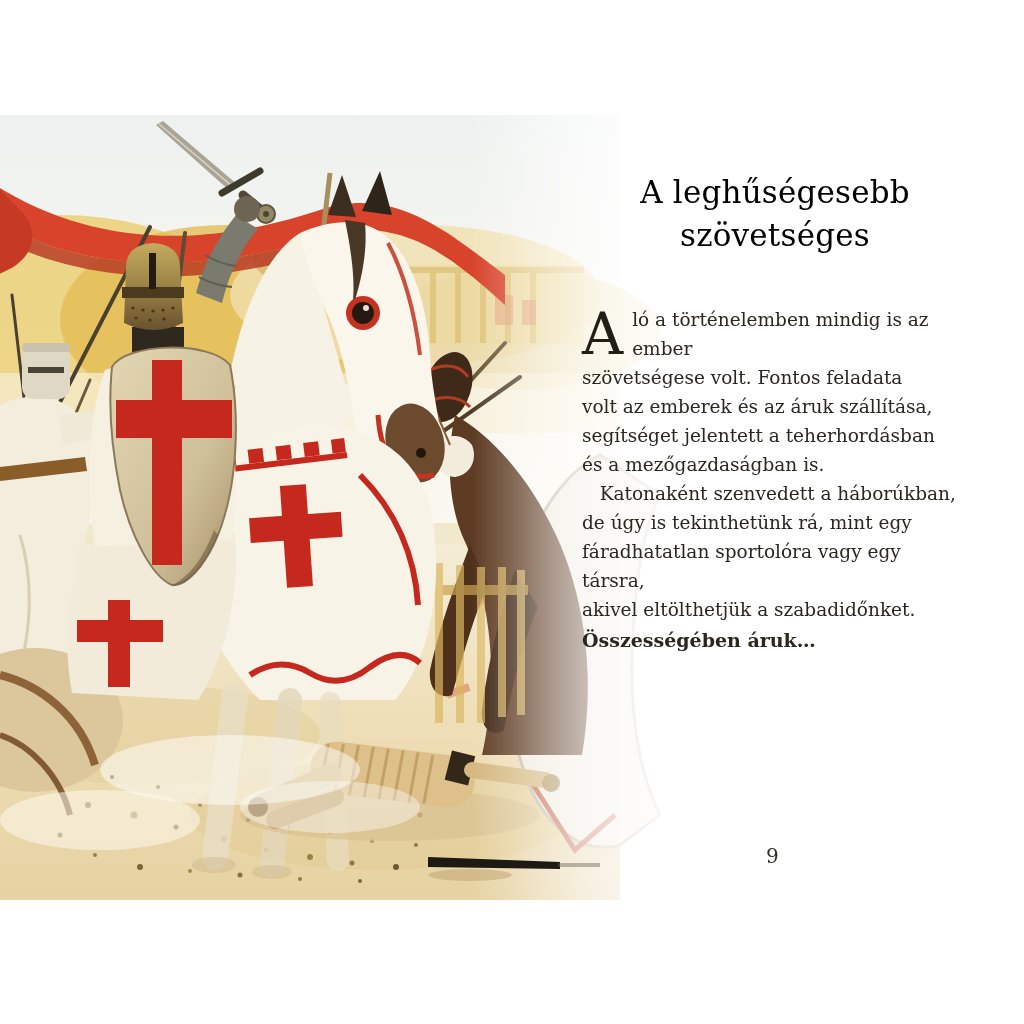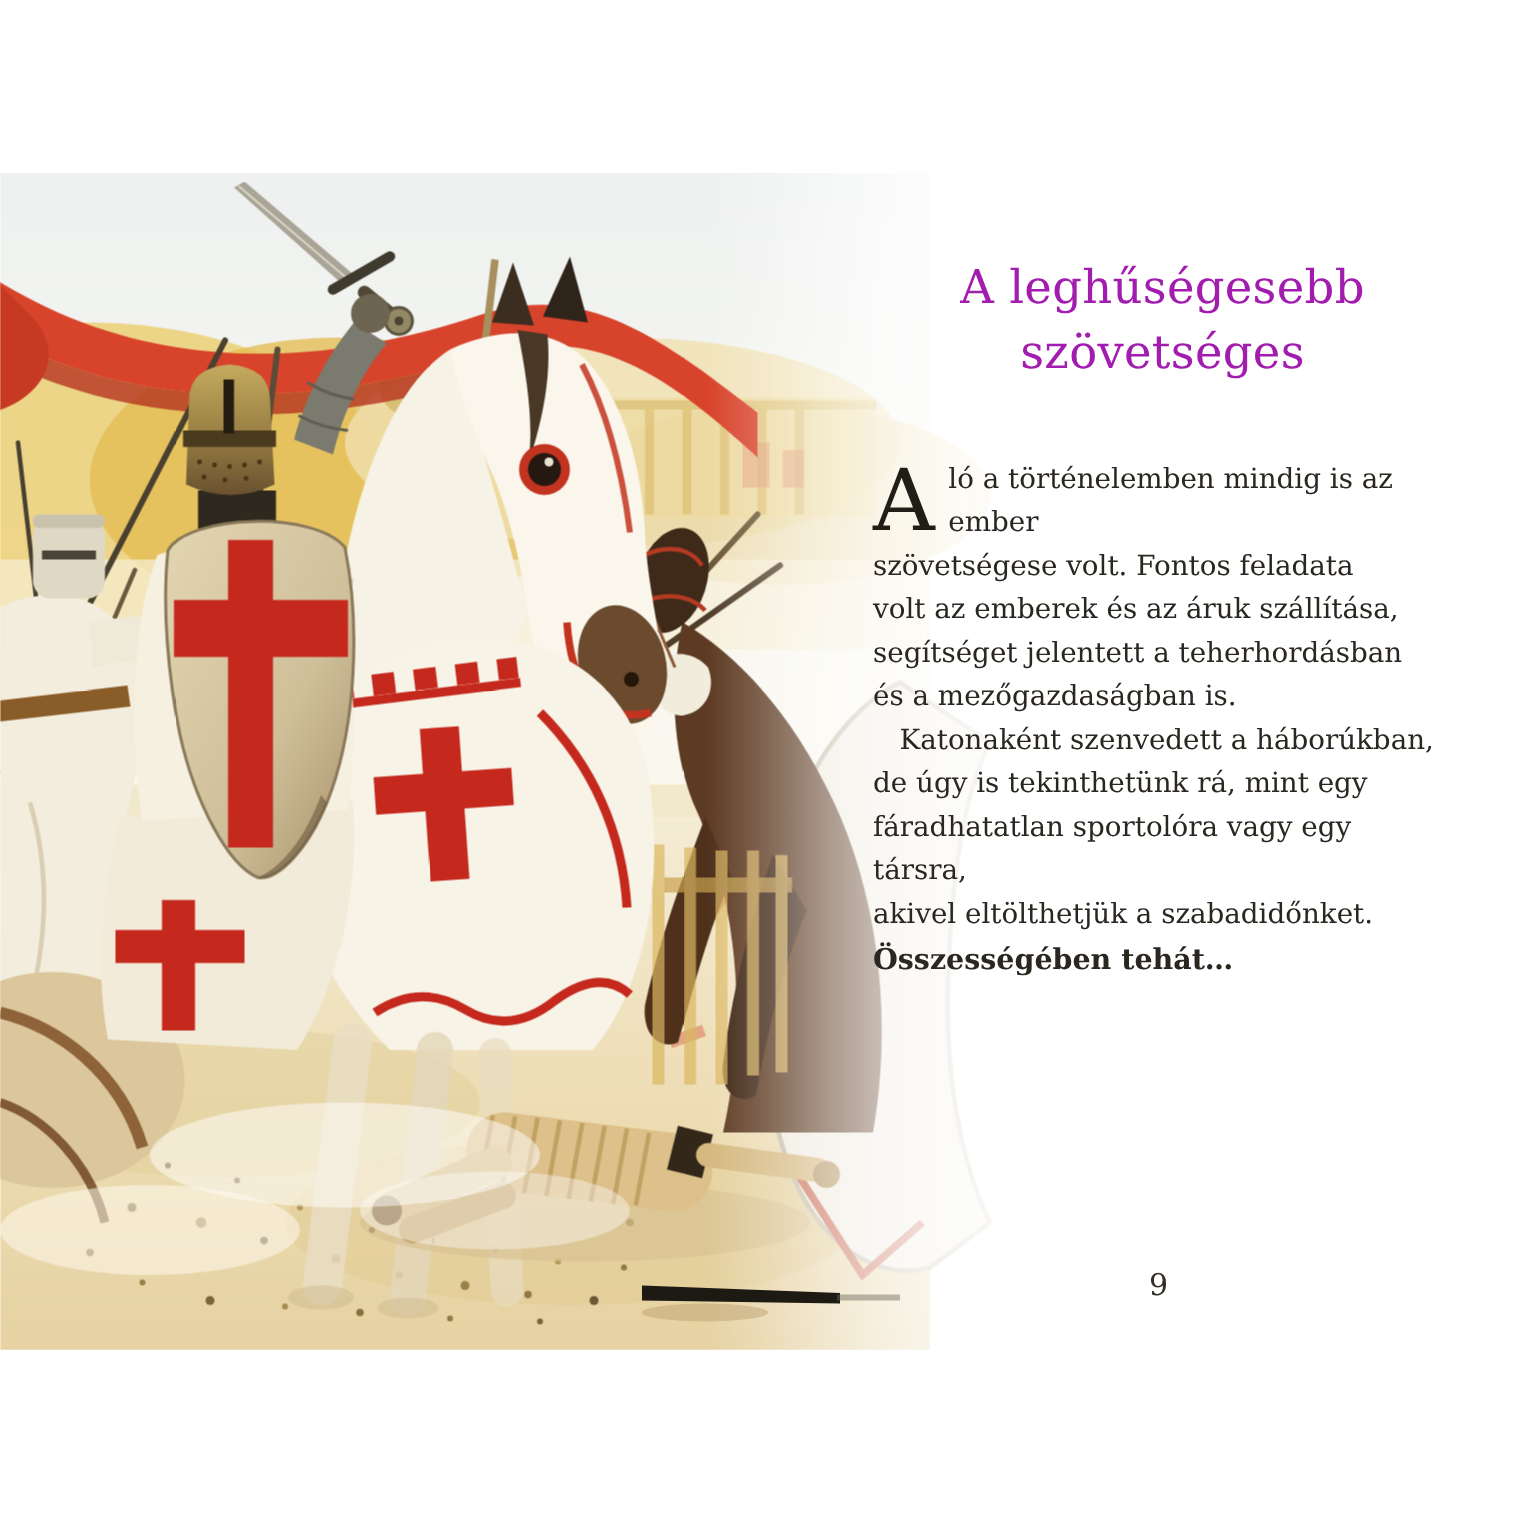--- a/index.html
+++ b/index.html
@@ -3,21 +3,21 @@
 <meta charset="utf-8">
 <style>
   html,body{margin:0;padding:0;}
   body{width:1024px;height:1024px;background:#ffffff;position:relative;
        font-family:"DejaVu Serif", serif;}
   .spread{position:absolute;left:0;top:115px;width:1024px;height:785px;overflow:hidden;
           background:#ffffff;}
   .illo{position:absolute;left:0;top:0;}
   .abs{position:absolute;}
   .title{left:560px;top:56px;width:430px;text-align:center;
-         font-size:31px;line-height:43px;color:#a21caf;letter-spacing:.2px;
+         font-size:31px;line-height:43px;color:#000000;letter-spacing:.2px;
          white-space:pre-line;}
   .text-col{left:582px;top:190px;width:380px;color:#2a2620;
             font-size:18.5px;line-height:29px;}
   .body-block{white-space:pre-line;margin:0;}
   .dropcap{float:left;font-size:57px;line-height:46px;padding:6px 9px 0 0;color:#211d17;}
   .sub{font-weight:bold;margin:2px 0 0 0;font-size:19px;white-space:pre-line;}
   .pageno{left:766px;top:729px;font-size:20px;color:#332f28;}
 </style>
 </head>
 <body>
@@ -337,17 +337,17 @@
   <div class="abs text-col">
     <p class="body-block"><span class="dropcap">A</span><span>ló a történelemben mindig is az ember
 szövetségese volt. Fontos feladata
 volt az emberek és az áruk szállítása,
 segítséget jelentett a teherhordásban
 és a mezőgazdaságban is.
 &nbsp;&nbsp;&nbsp;Katonaként szenvedett a háborúkban,
 de úgy is tekinthetünk rá, mint egy
 fáradhatatlan sportolóra vagy egy társra,
 akivel eltölthetjük a szabadidőnket.</span></p>
-    <p class="sub">Összességében tehát…</p>
+    <p class="sub">Összességében áruk…</p>
   </div>
 
   <div class="abs pageno">9</div>
 </div>
 
 </body></html>

